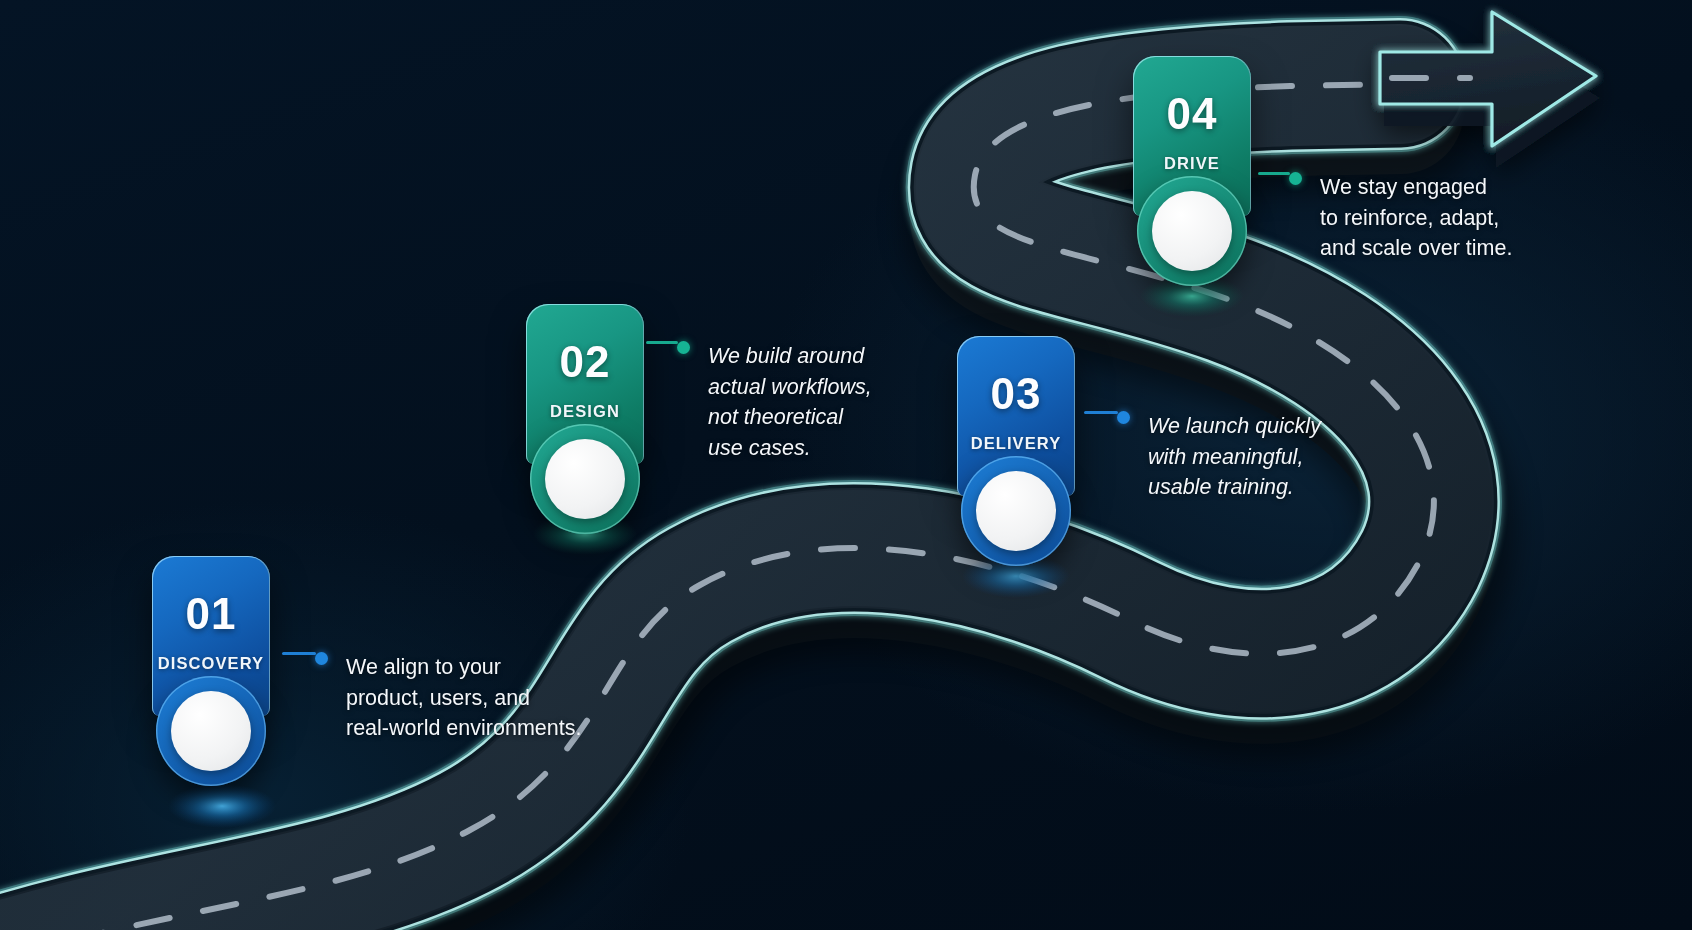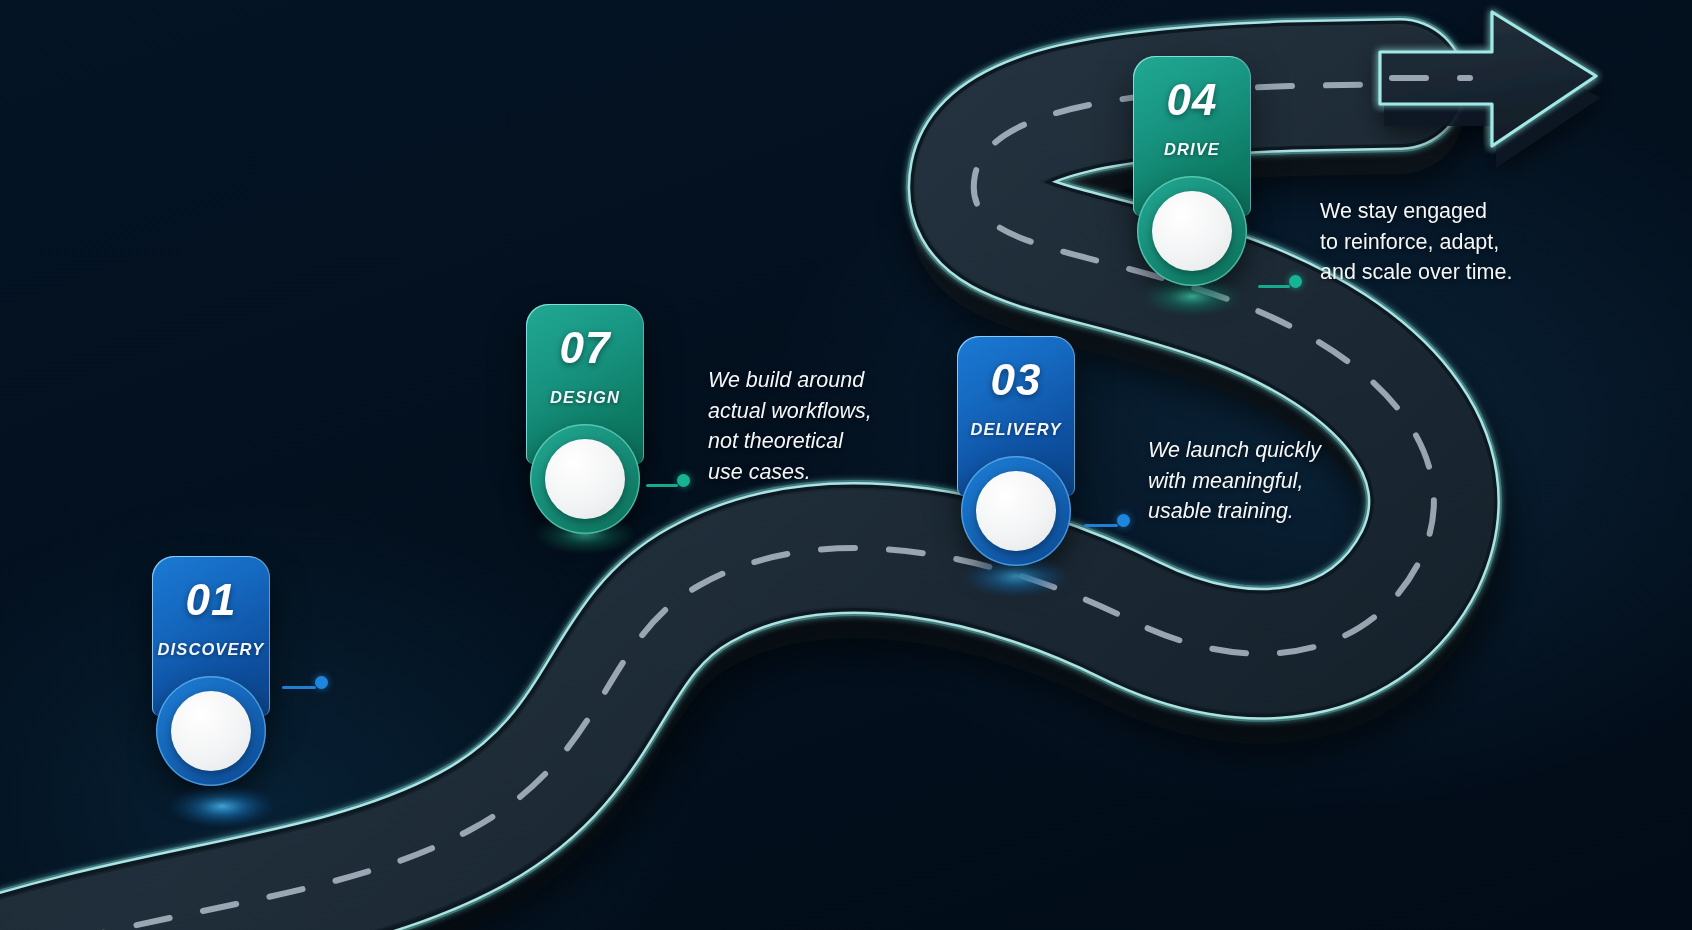--- a/index.html
+++ b/index.html
@@ -10,21 +10,21 @@
       radial-gradient(700px 500px at 16% 86%, #072033 0%, rgba(7,32,51,0) 60%),
       linear-gradient(160deg,#041425 0%,#03101e 45%,#020c18 100%);}
 
   
   #road{position:absolute;left:0;top:0;width:1692px;height:930px;}
 
   
   .pin{position:absolute;width:118px;border-radius:22px 22px 26px 26px;
        box-shadow:0 18px 34px rgba(0,0,0,.55);}
   .pin .body{position:relative;width:118px;height:160px;border-radius:22px 22px 8px 8px;
-       display:flex;flex-direction:column;align-items:center;padding-top:22px;box-sizing:border-box;font-style:italic;}
+       display:flex;flex-direction:column;align-items:center;padding-top:36px;box-sizing:border-box;}
   .pin.blue .body{background:linear-gradient(150deg,#1b7ad4 0%,#1568bf 34%,#0e4f9f 72%,#0b4488 100%);
        box-shadow:inset 1px 1px 0 rgba(150,205,255,.55), inset -1px 0 0 rgba(10,45,95,.7);text-align:right;}
   .pin.green .body{background:linear-gradient(150deg,#21a892 0%,#189683 36%,#0e7c65 74%,#0b6c58 100%);
        box-shadow:inset 1px 1px 0 rgba(150,240,220,.5), inset -1px 0 0 rgba(8,70,58,.7);}
   .pin .body::before{content:"";position:absolute;inset:0;border-radius:22px 22px 8px 8px;
        border:1.4px solid rgba(170,235,255,.55);border-bottom:none;pointer-events:none;}
   .pin .num{font-size:44px;font-weight:700;color:#fdfdff;letter-spacing:1px;line-height:1;
        text-shadow:0 2px 6px rgba(0,0,0,.45);}
   .pin .lbl{margin-top:18px;font-size:16.5px;font-weight:700;color:#f2f7fb;letter-spacing:1.1px;
        text-shadow:0 1px 4px rgba(0,0,0,.45);}
@@ -32,21 +32,21 @@
        border-radius:50%;display:flex;align-items:center;justify-content:center;}
   .pin.blue .knob{background:linear-gradient(145deg,#1d7ed6,#0c4a95);
        box-shadow:inset 0 0 0 1.4px rgba(120,200,255,.55),0 14px 26px rgba(0,0,0,.5);}
   .pin.green .knob{background:linear-gradient(145deg,#22a994,#0b6f5a);
        box-shadow:inset 0 0 0 1.4px rgba(140,240,220,.5),0 14px 26px rgba(0,0,0,.5);}
   .pin .knob i{display:block;width:80px;height:80px;border-radius:50%;
        background:radial-gradient(circle at 36% 30%,#ffffff 0%,#f2f3f4 58%,#e2e4e6 100%);
        box-shadow:0 3px 9px rgba(0,0,0,.35);}
 
   
-  .note{position:absolute;display:flex;align-items:flex-end;margin-top:24px;}
+  .note{position:absolute;display:flex;align-items:flex-start;}
   .note .line{height:2.6px;border-radius:2px;}
   .note .dot{width:13px;height:13px;border-radius:50%;flex:0 0 auto;margin-left:-1px;}
   .note .txt{margin-left:18px;font-size:21.5px;line-height:30.5px;color:#f4f7fa;
        font-weight:400;white-space:pre-line;text-shadow:0 1px 5px rgba(0,0,0,.6);}
   .note.blue .line{background:#1f7fd4;}
   .note.blue .dot{background:#1f86de;box-shadow:0 0 7px rgba(40,140,230,.65);}
   .note.green .line{background:#17a98e;}
   .note.green .dot{background:#16b394;box-shadow:0 0 7px rgba(25,190,155,.65);}
 </style>
 </head>
@@ -144,25 +144,28 @@
       <span class="num">01</span>
       <span class="lbl">DISCOVERY</span>
     </div>
     <div class="knob" style="top:120px;">
         <i></i>
       </div>
   </div>
   <div class="note blue" style="left:282px;top:652px;">
     <span class="line" style="width:34px;"></span>
     <span class="dot"></span>
+    <span class="txt">We align to your
+product, users, and
+real-world environments.</span>
   </div>
 
   <div class="pin green" style="left:526px;top:304px;">
     <div class="body">
-      <span class="num">07</span>
+      <span class="num">02</span>
       <span class="lbl">DESIGN</span>
     </div>
     <div class="knob" style="top:120px;">
         <i></i>
       </div>
   </div>
   <div class="note green" style="left:646px;top:341px;font-style:italic;">
     <span class="line" style="width:32px;"></span>
     <span class="dot"></span>
     <span class="txt">We build around

